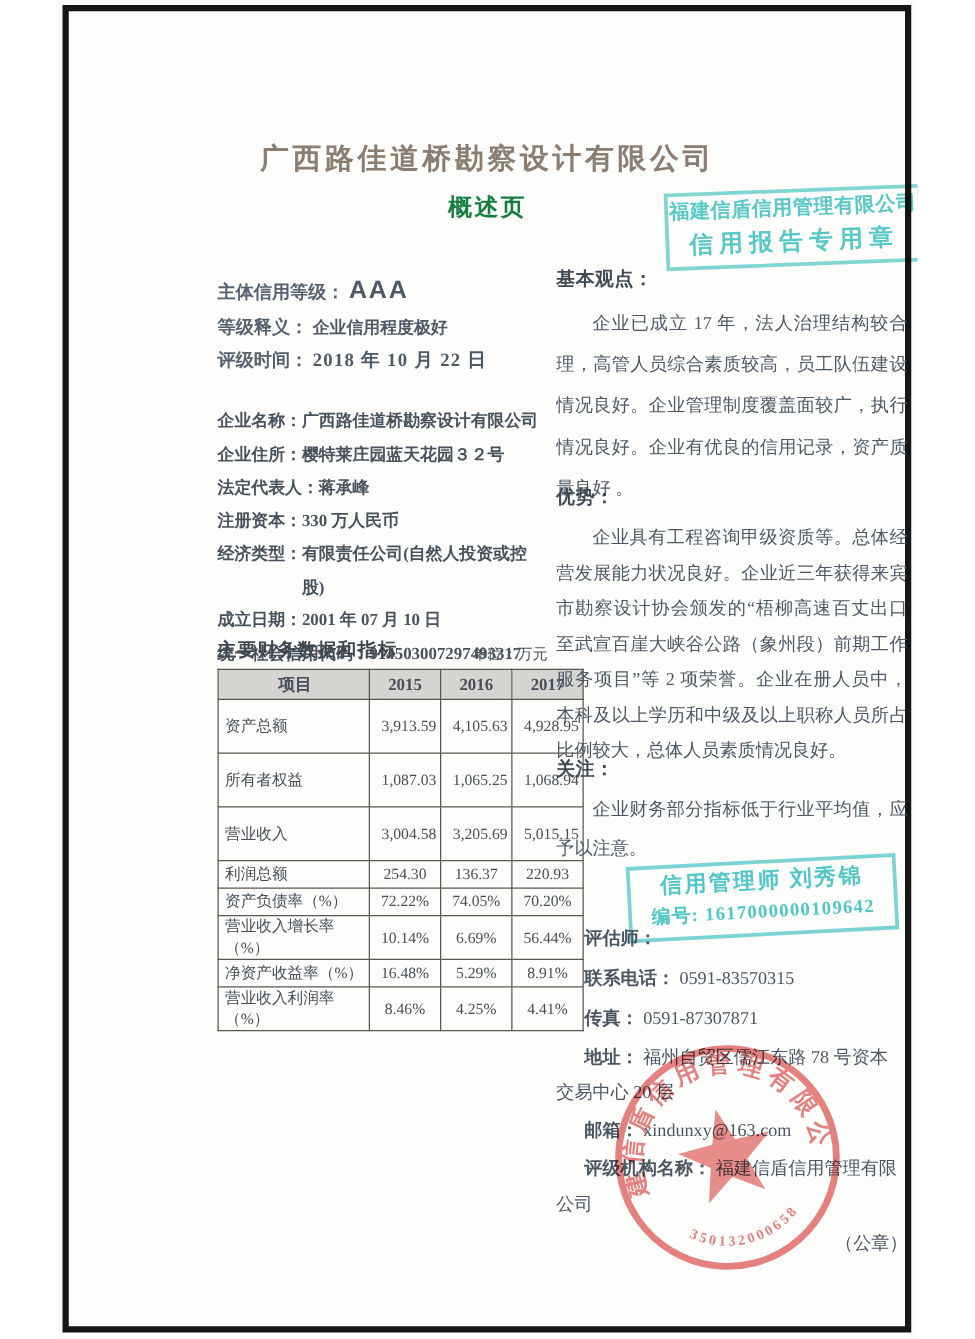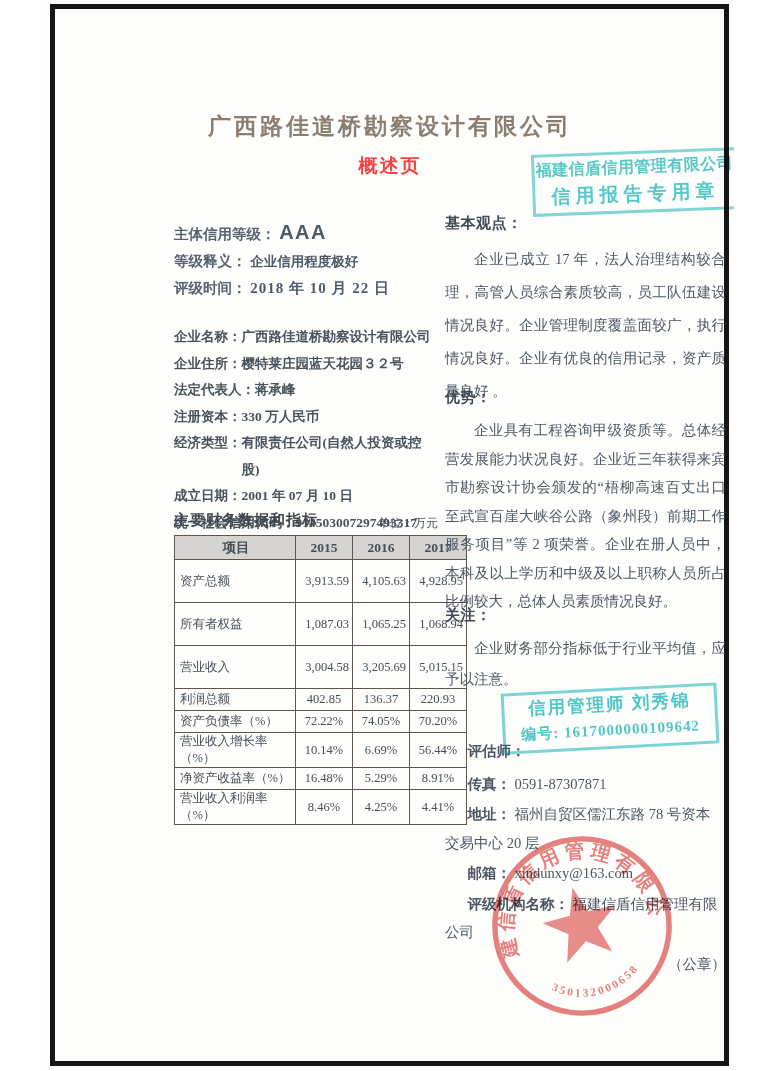--- a/index.html
+++ b/index.html
@@ -3,21 +3,21 @@
 <meta charset="utf-8">
 <style>
   html,body{margin:0;padding:0;background:#ffffff;}
   .page{position:relative;width:688px;height:1071px;margin:0 auto;background:#fdfdfc;
         font-family:"Liberation Serif","DejaVu Serif",serif;overflow:hidden;}
   .frame{position:absolute;left:4px;top:4px;right:5px;bottom:5px;border:5px solid #161616;pointer-events:none;}
 
   .title{position:absolute;top:111px;left:0;width:100%;text-align:center;
          font-size:23px;letter-spacing:3px;font-weight:600;color:#8b7d70;}
   .subtitle{position:absolute;top:153px;left:0;width:100%;text-align:center;
-         font-size:19px;letter-spacing:2px;font-weight:600;color:#ef4444;}
+         font-size:19px;letter-spacing:2px;font-weight:600;color:#15803d;}
 
   
   .rating{position:absolute;left:128px;top:219px;width:270px;font-size:14.5px;
           line-height:27px;color:#56626f;}
   .rating .lbl{font-weight:600;}
   .rating .val{font-weight:700;color:#4d5967;}
   .grade-val{font-size:20px;letter-spacing:1.5px;font-family:"Liberation Sans","DejaVu Sans",sans-serif;color:#5a6570;}
   .meaning-val{font-size:13.5px;}
   .date-val{font-size:15px;letter-spacing:1px;margin-top:37px;}
 
@@ -170,21 +170,21 @@
           <td class="c-val">1,068.94</td>
         </tr>
         <tr class="tall">
           <td class="c-label">营业收入</td>
           <td class="c-val">3,004.58</td>
           <td class="c-val">3,205.69</td>
           <td class="c-val">5,015.15</td>
         </tr>
         <tr>
           <td class="c-label">利润总额</td>
-          <td class="c-val">402.85</td>
+          <td class="c-val">254.30</td>
           <td class="c-val">136.37</td>
           <td class="c-val">220.93</td>
         </tr>
         <tr>
           <td class="c-label">资产负债率（%）</td>
           <td class="c-val">72.22%</td>
           <td class="c-val">74.05%</td>
           <td class="c-val">70.20%</td>
         </tr>
         <tr>
@@ -218,20 +218,24 @@
   <p class="rc-p" id="p-concerns">企业财务部分指标低于行业平均值，应予以注意。</p>
 
   <div class="stamp-mgr">
     <div class="s1">信用管理师  刘秀锦</div>
     <div class="s2">编号: 1617000000109642</div>
   </div>
 
   <div class="contact">
     <div class="line line-assessor">
       <span class="c-lbl">评估师：</span>
+    </div>
+    <div class="line line-phone">
+      <span class="c-lbl">联系电话：</span>
+      <span class="c-val">0591-83570315</span>
     </div>
     <div class="line line-fax">
       <span class="c-lbl">传真：</span>
       <span class="c-val">0591-87307871</span>
     </div>
     <div class="line line-addr">
       <span class="c-lbl">地址：</span>
       <span class="c-val">福州自贸区儒江东路 78 号资本
 交易中心 20 层</span>
     </div>

